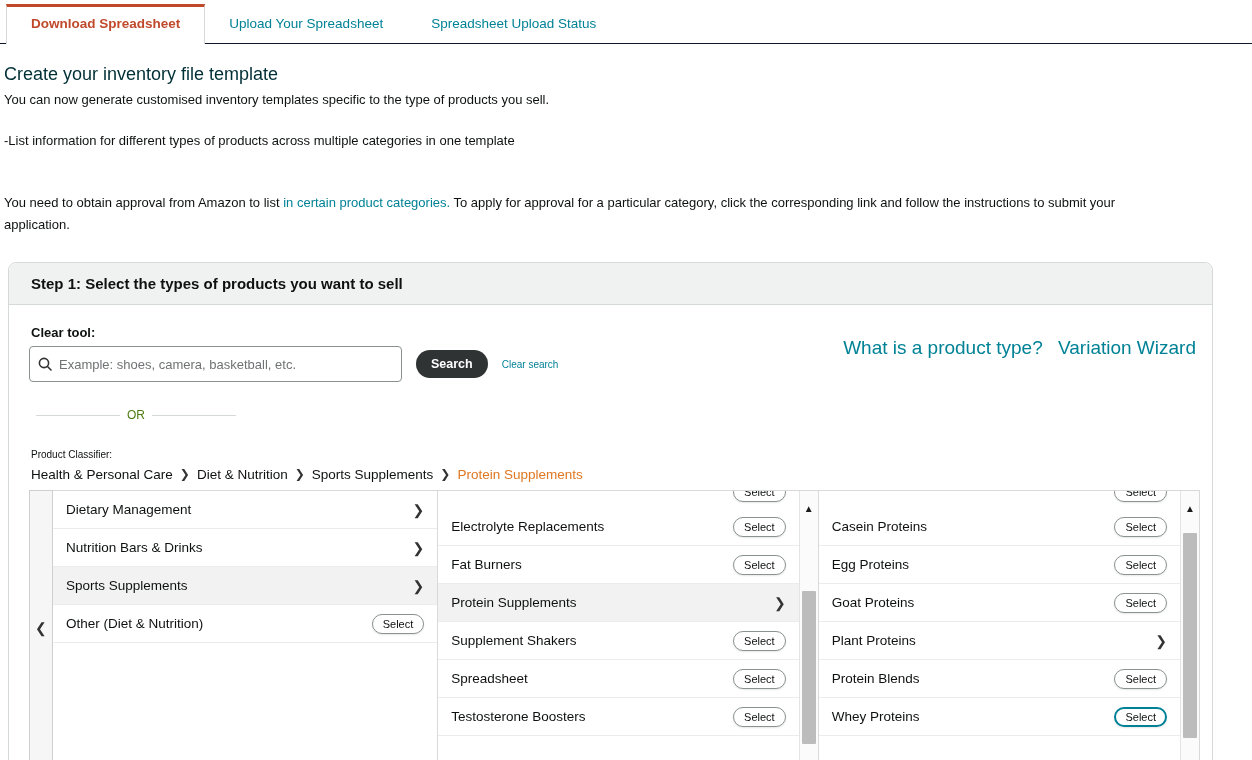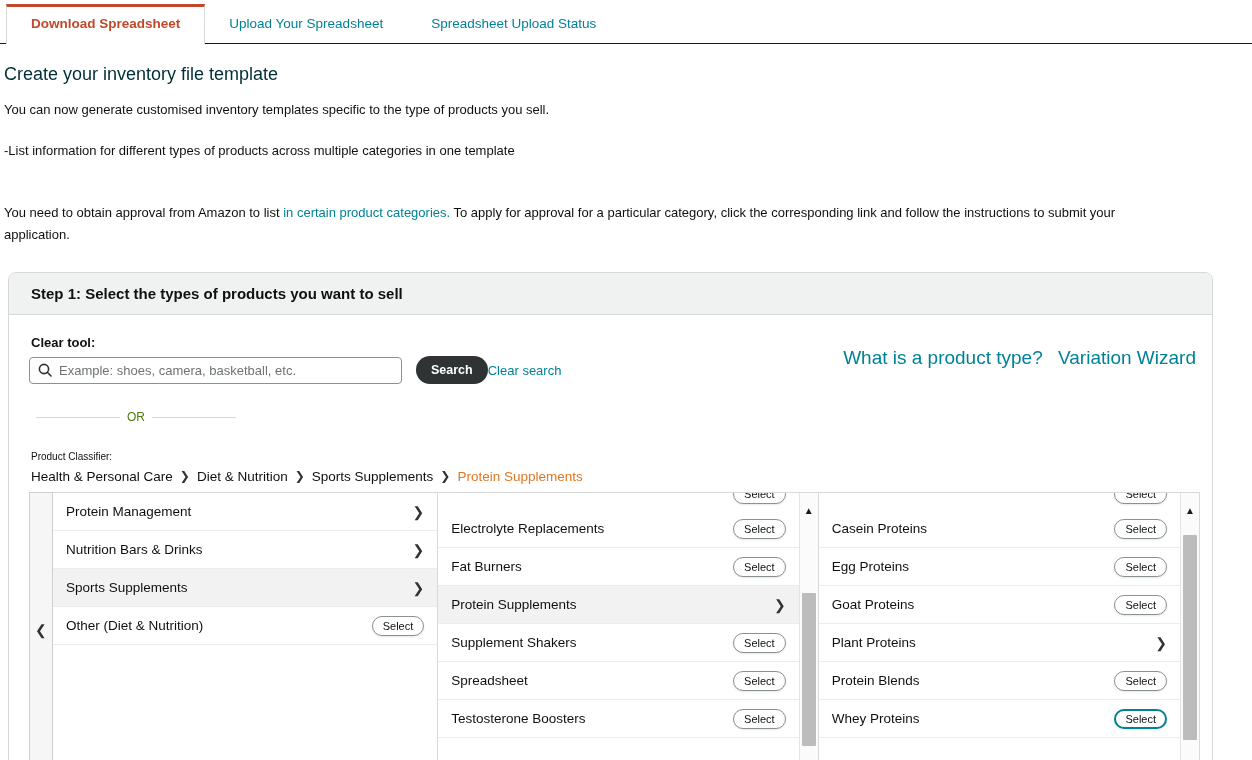--- a/index.html
+++ b/index.html
@@ -6,40 +6,40 @@
   html,body { width:1252px; height:760px; background:#fff; font-family:"Liberation Sans","DejaVu Sans",sans-serif; color:#0F1111; font-size:13px; }
   body { padding-top:4px; overflow:hidden; }
 
   
   .tabbar { display:flex; align-items:flex-end; border-bottom:1px solid #0f172a; padding-left:6px; }
   .tab { padding:11px 24px 12px; color:#008296; font-size:13.5px; cursor:pointer; }
   .tab.active { background:#fff; border:1px solid #d5d9d9; border-top:3px solid #c0492c; border-bottom:none; margin-bottom:-1px; padding-top:9px; padding-bottom:13px; color:#c0492c; font-weight:bold; }
 
   
   .intro { padding:20px 4px 0 4px; }
-  .intro h1 { font-size:18px; font-weight:400; color:#002f36; margin-bottom:17px; }
+  .intro h1 { font-size:18px; font-weight:400; color:#002f36; margin-bottom:7px; }
   .intro .sub { font-size:13px; color:#0F1111; }
   .benefits { margin-top:26px; }
   .benefits h2 { font-size:15px; font-weight:400; color:#002f36; margin-bottom:5px; }
   .approval { margin-top:44px; max-width:1160px; line-height:1.7; }
   a.link { color:#008296; text-decoration:none; cursor:pointer; }
 
   
   .panel { margin:26px 0 0 8px; width:1205px; border:1px solid #d5d9d9; border-radius:8px; background:#fff; }
   .panel-header { background:#f0f1f1; border-bottom:1px solid #d5d9d9; border-radius:8px 8px 0 0; padding:12px 22px; font-size:15px; font-weight:bold; color:#0F1111; }
   .panel-body { padding:14px 12px 8px 12px; position:relative; }
 
   .search-label { font-weight:bold; margin:6px 0 6px 10px; }
   .search-row { display:flex; align-items:center; margin-left:8px; }
-  .search-box { display:flex; align-items:center; width:373px; height:27px; border:1px solid #8a9191; border-radius:4px; background:#fff; padding:0 8px; }
+  .search-box { display:flex; align-items:center; width:373px; height:36px; border:1px solid #8a9191; border-radius:4px; background:#fff; padding:0 8px; }
   .search-box svg { flex:0 0 auto; margin-right:7px; }
   .search-box input { border:none; outline:none; flex:1; font-size:13px; font-family:inherit; color:#0F1111; background:transparent; }
   .search-box input::placeholder { color:#6f7373; }
   .search-btn { margin-left:14px; background:#2f3333; color:#fff; font-weight:bold; font-size:12.5px; border:none; border-radius:15px; height:28px; padding:0 15px; cursor:pointer; }
-  .clear-link { font-size:13px; }
+  .clear-link { margin-left:14px; font-size:10px; }
   .top-links { position:absolute; top:32px; right:16px; font-size:19px; }
   .top-links a + a { margin-left:10px; }
 
   .or-divider { display:flex; align-items:center; margin:26px 0 0 15px; width:200px; }
   .or-divider .line { flex:1; height:1px; background:#d5d9d9; }
   .or-divider .or-text { padding:0 7px; color:#4d7c0f; font-size:12px; }
 
   .pc-label { font-weight:normal; margin:27px 0 0 10px; font-size:10px; }
   .breadcrumb { margin:7px 0 8px 10px; font-size:13.5px; display:flex; align-items:flex-start; }
   .breadcrumb .sep { font-weight:bold; color:#333; margin:0 7px; font-size:12px; }
@@ -127,21 +127,21 @@
 
     <div class="classifier">
 
       <div class="page-left">
           <span>❮</span>
         </div>
 
       <div class="col col1">
         <div class="rows">
           <div class="row">
-            <span>Protein Management</span>
+            <span>Dietary Management</span>
             <span class="chev">❯</span>
           </div>
           <div class="row">
             <span>Nutrition Bars &amp; Drinks</span>
             <span class="chev">❯</span>
           </div>
           <div class="row hl">
             <span>Sports Supplements</span>
             <span class="chev">❯</span>
           </div>

